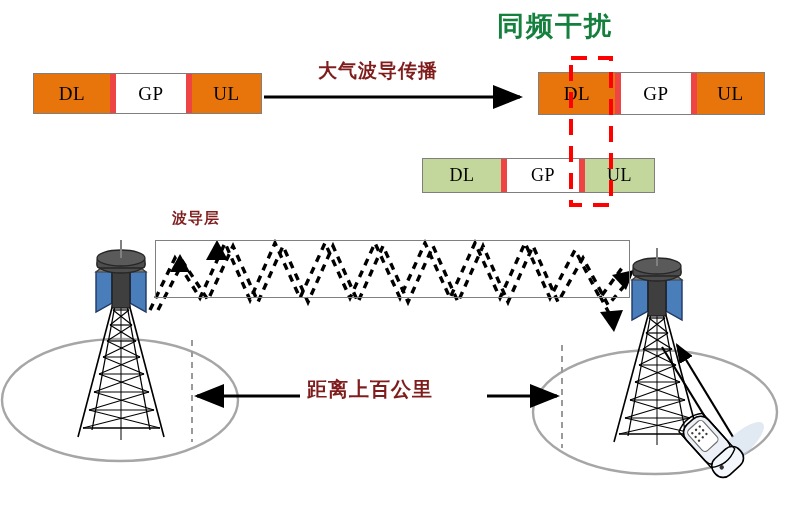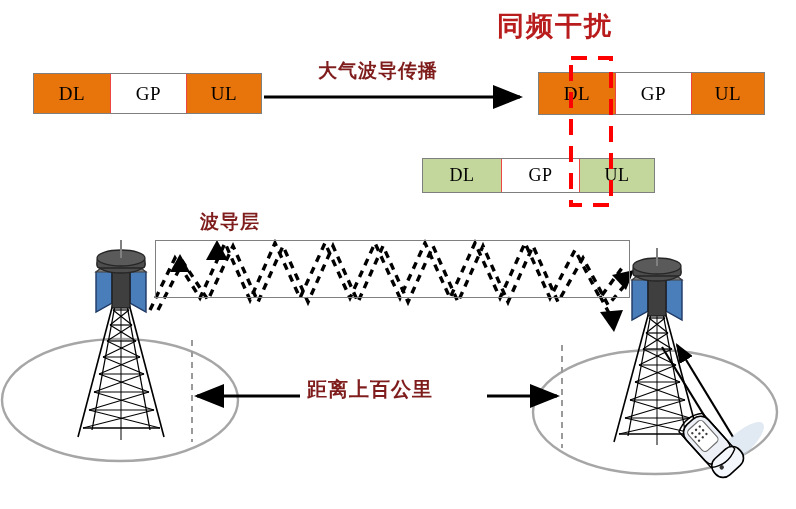--- a/index.html
+++ b/index.html
@@ -22,21 +22,21 @@
     box-sizing:border-box;
     border:1px solid #7f7f7f;
   }
   .slot{
     box-sizing:border-box;
     display:flex;align-items:center;justify-content:center;
     font-family:"Liberation Serif", serif;
     color:#000;
     letter-spacing:.5px;
   }
-  .slot + .slot{border-left:1px solid #ef4444;}
+  .slot + .slot{border-left:6px solid #ef4444;}
 
   
   #frame-local{left:33px;top:73px;width:229px;height:41px;font-size:19px;}
   #frame-local .s1{width:76px;}
   #frame-local .s2{width:76px;}
   #frame-local .s3{width:75px;}
 
   
   #frame-far{left:538px;top:72px;width:227px;height:43px;font-size:19px;}
   #frame-far .s1{width:76px;}
@@ -57,21 +57,21 @@
     color:#7f1d1d;
     white-space:nowrap;
   }
   #label-interference{
     left:497px;top:8px;
     font-size:27px;
     letter-spacing:2px;
   }
   #label-prop-top{left:318px;top:58px;font-size:19px;letter-spacing:1px;}
   #label-prop-bottom{left:310px;top:112px;font-size:19px;letter-spacing:1px;}
-  #label-waveguide{left:200px;top:209px;font-size:19px;letter-spacing:1px;}
+  #label-waveguide{left:172px;top:209px;font-size:15px;letter-spacing:1px;}
   #label-distance{left:307px;top:376px;font-size:20px;letter-spacing:1px;}
 
   
   #waveguide-box{
     left:155px;top:240px;width:475px;height:58px;
     border:1px solid #808080;
     box-sizing:border-box;
     background:transparent;
   }
 </style>
@@ -254,21 +254,21 @@
   <div class="frame" id="frame-green">
     <div class="slot s1" style="background:#C3D69B;">DL</div>
     <div class="slot s2" style="background:#FFFFFF;">GP</div>
     <div class="slot s3" style="background:#C3D69B;">UL</div>
   </div>
 
   <svg class="abs" width="796" height="509" style="left:0;top:0;pointer-events:none;">
     <rect x="571" y="58" width="40" height="147" fill="none" stroke="#FF0000" stroke-width="4" stroke-dasharray="16,11"></rect>
   </svg>
 
-  <div class="cn" id="label-interference" style="color:#b91c1c;">同频干扰</div>
+  <div class="cn" id="label-interference" style="color:#15803d;">同频干扰</div>
 
   <div class="cn" id="label-prop-top">大气波导传播</div>
 
 
   <div class="cn" id="label-waveguide">波导层</div>
 
   <div class="cn" id="label-distance">距离上百公里</div>
 
 </div>
 

